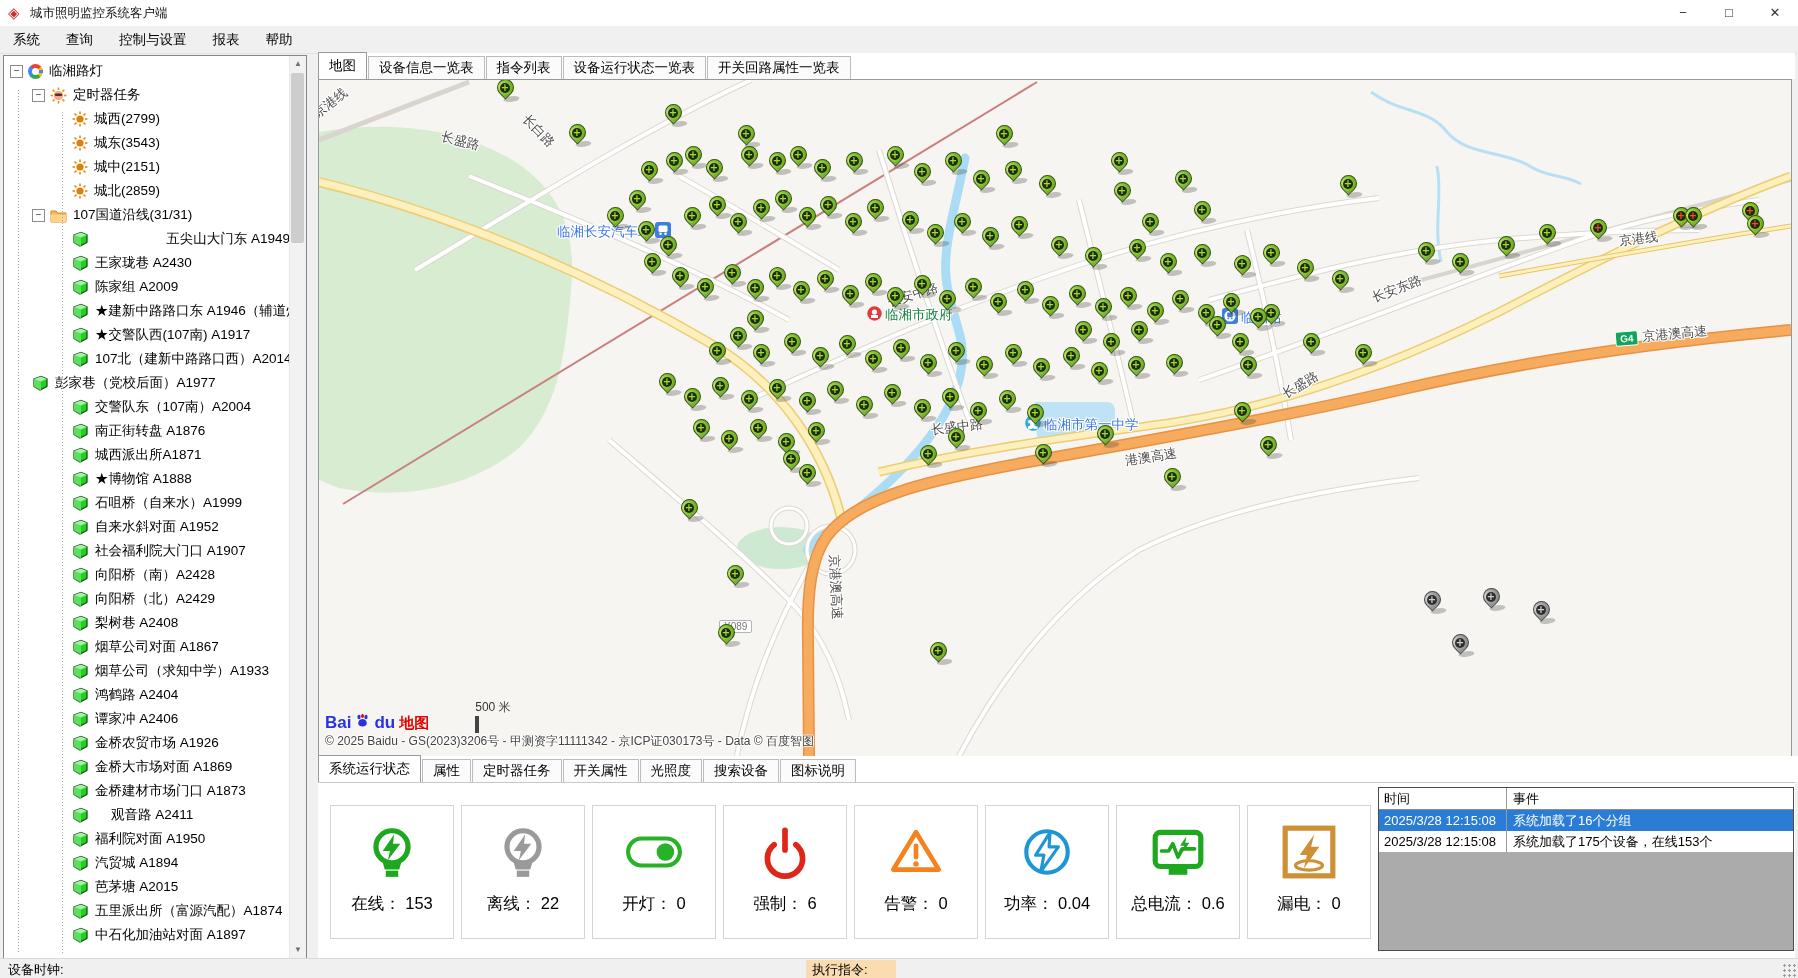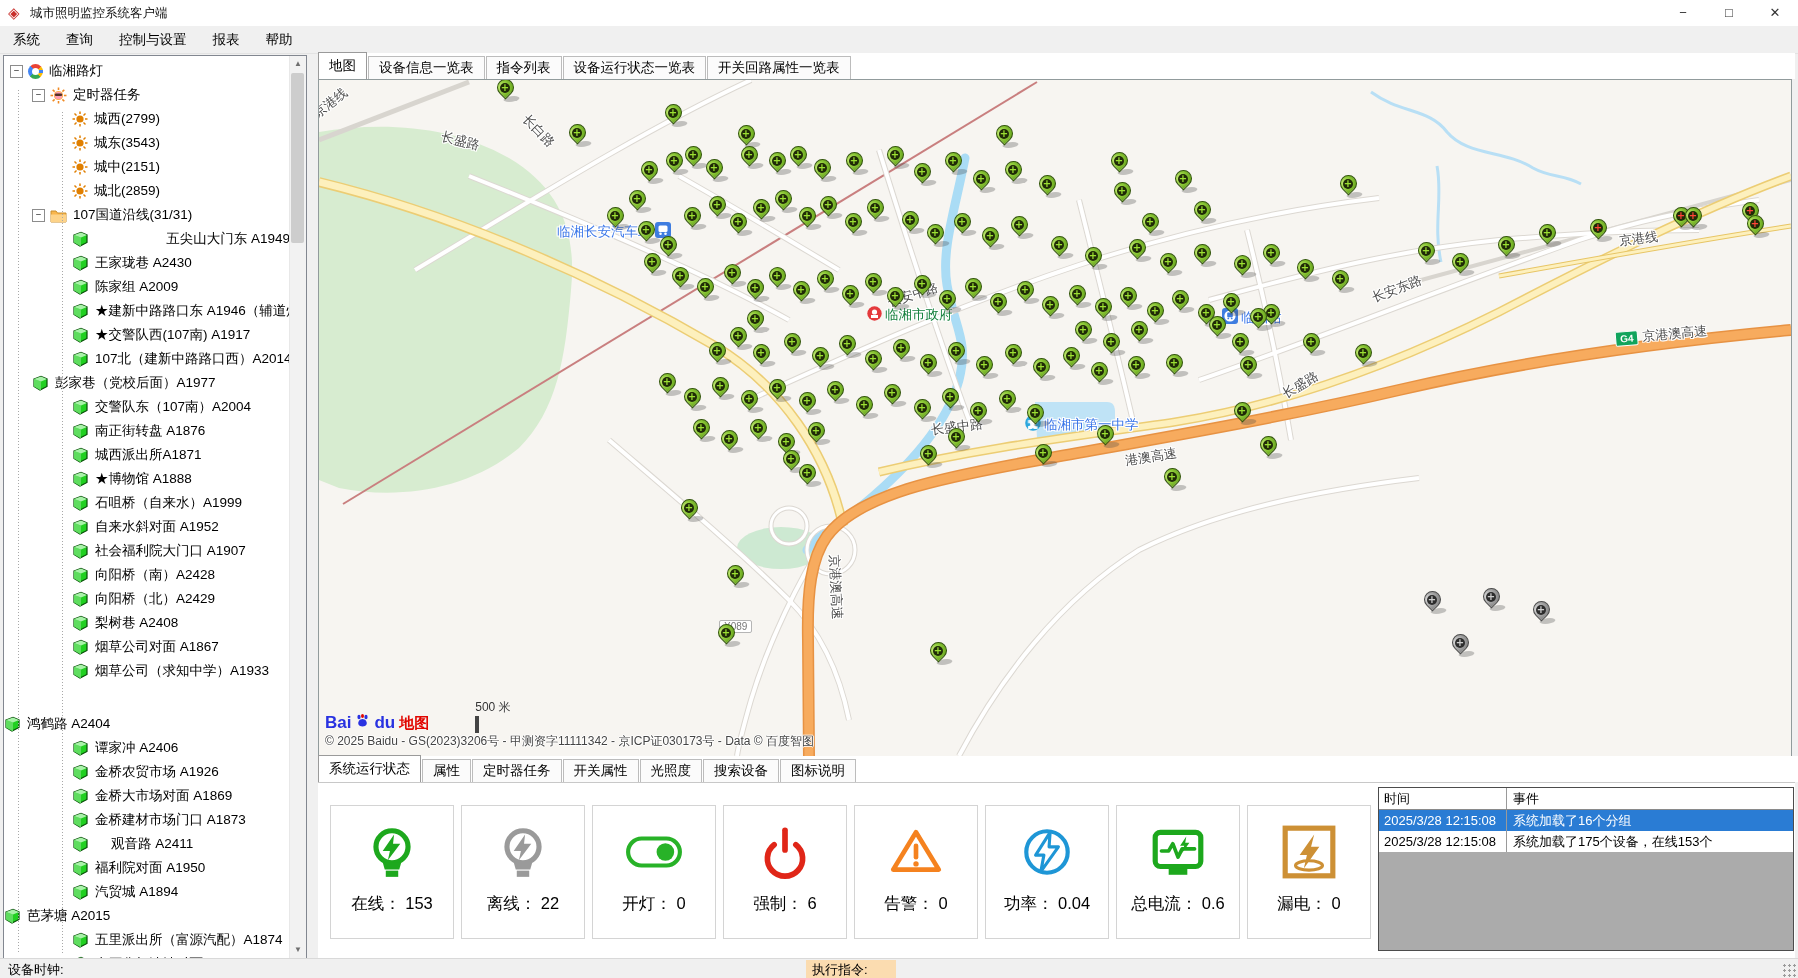--- a/index.html
+++ b/index.html
@@ -397,21 +397,21 @@
       <div class="trow" style="padding-left: 68px;">
         <span class="ticon">
           <svg width="17" height="17" viewBox="0 0 17 17">
             <polygon points="2,4 9,1.5 15,4 15,11.5 8,15 2,11.5" fill="#21d021" stroke="#064d06" stroke-width="1.2"></polygon>
             <polygon points="2,4 9,6.5 9,15 8,15 2,11.5" fill="#5fdd5f"></polygon>
             <polygon points="9,1.5 15,4 9,6.5 2,4" fill="#a8f2a8"></polygon>
           </svg>
         </span>
         <span>烟草公司（求知中学）A1933</span>
       </div>
-      <div class="trow" style=" margin-top: 29px;">
+      <div class="trow" style="padding-left: 68px;">
         <span class="ticon">
           <svg width="17" height="17" viewBox="0 0 17 17">
             <polygon points="2,4 9,1.5 15,4 15,11.5 8,15 2,11.5" fill="#21d021" stroke="#064d06" stroke-width="1.2"></polygon>
             <polygon points="2,4 9,6.5 9,15 8,15 2,11.5" fill="#5fdd5f"></polygon>
             <polygon points="9,1.5 15,4 9,6.5 2,4" fill="#a8f2a8"></polygon>
           </svg>
         </span>
         <span>鸿鹤路 A2404</span>
       </div>
       <div class="trow" style="padding-left: 68px;">
@@ -477,21 +477,21 @@
       <div class="trow" style="padding-left: 68px;">
         <span class="ticon">
           <svg width="17" height="17" viewBox="0 0 17 17">
             <polygon points="2,4 9,1.5 15,4 15,11.5 8,15 2,11.5" fill="#21d021" stroke="#064d06" stroke-width="1.2"></polygon>
             <polygon points="2,4 9,6.5 9,15 8,15 2,11.5" fill="#5fdd5f"></polygon>
             <polygon points="9,1.5 15,4 9,6.5 2,4" fill="#a8f2a8"></polygon>
           </svg>
         </span>
         <span>汽贸城 A1894</span>
       </div>
-      <div class="trow" style="">
+      <div class="trow" style="padding-left: 68px;">
         <span class="ticon">
           <svg width="17" height="17" viewBox="0 0 17 17">
             <polygon points="2,4 9,1.5 15,4 15,11.5 8,15 2,11.5" fill="#21d021" stroke="#064d06" stroke-width="1.2"></polygon>
             <polygon points="2,4 9,6.5 9,15 8,15 2,11.5" fill="#5fdd5f"></polygon>
             <polygon points="9,1.5 15,4 9,6.5 2,4" fill="#a8f2a8"></polygon>
           </svg>
         </span>
         <span>芭茅塘 A2015</span>
       </div>
       <div class="trow" style="padding-left: 68px;">

